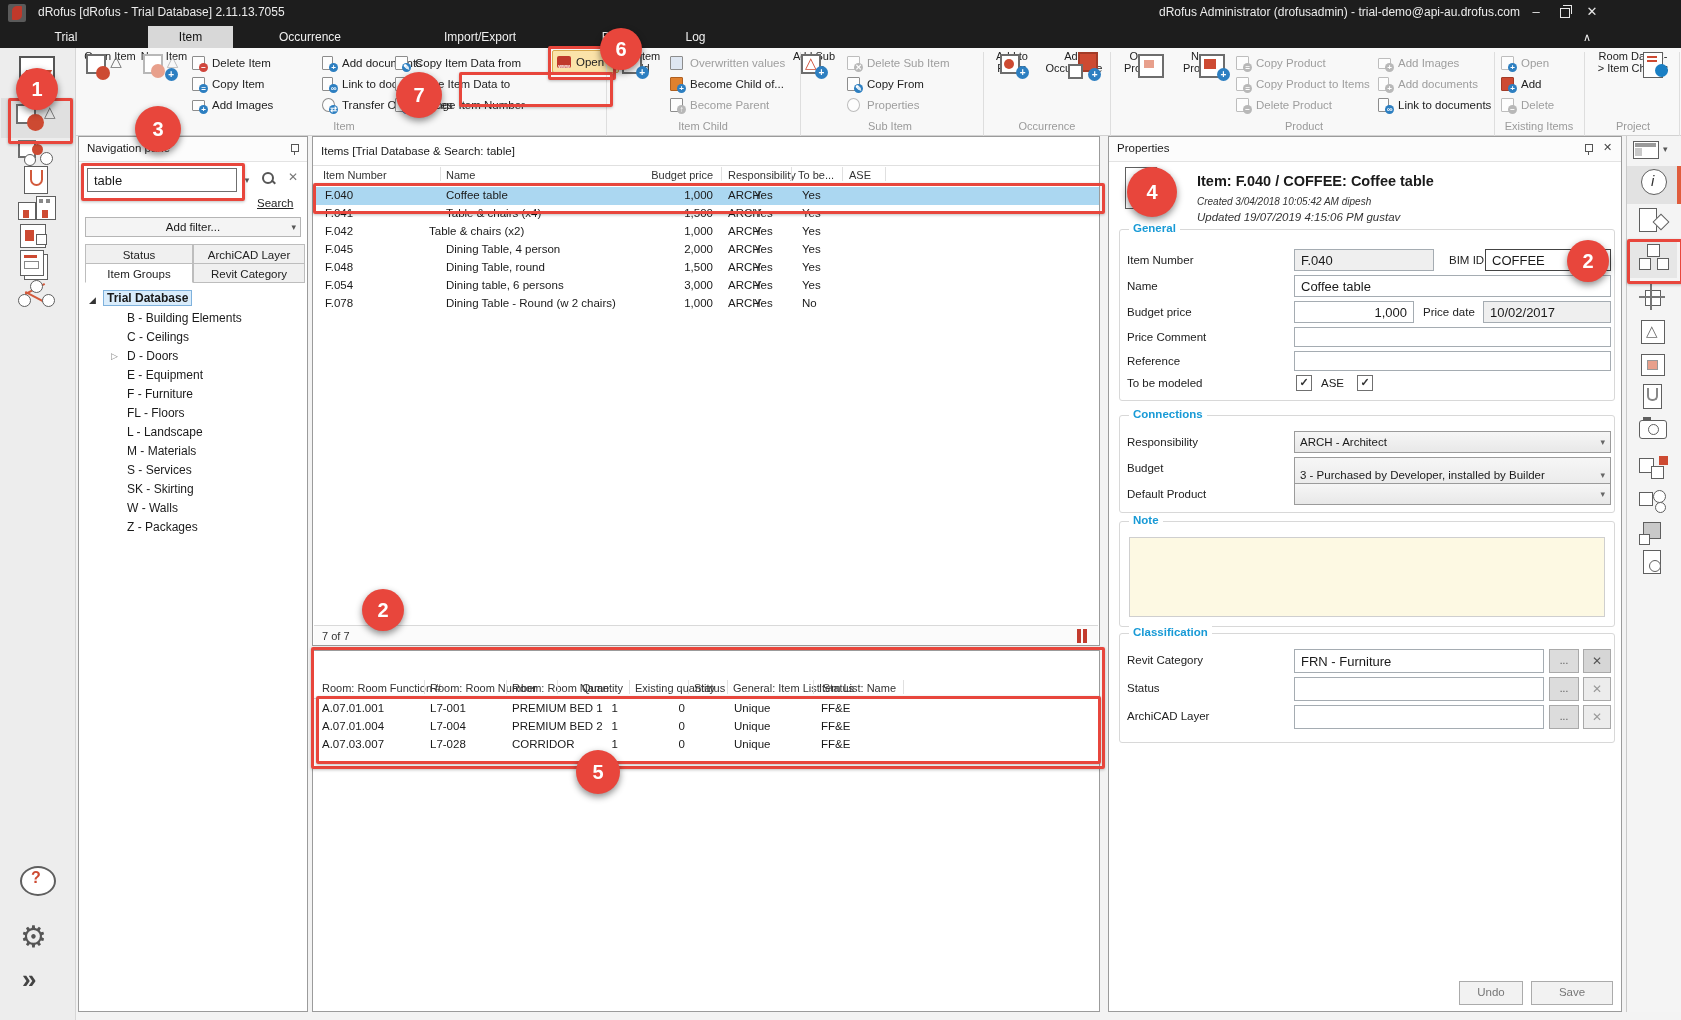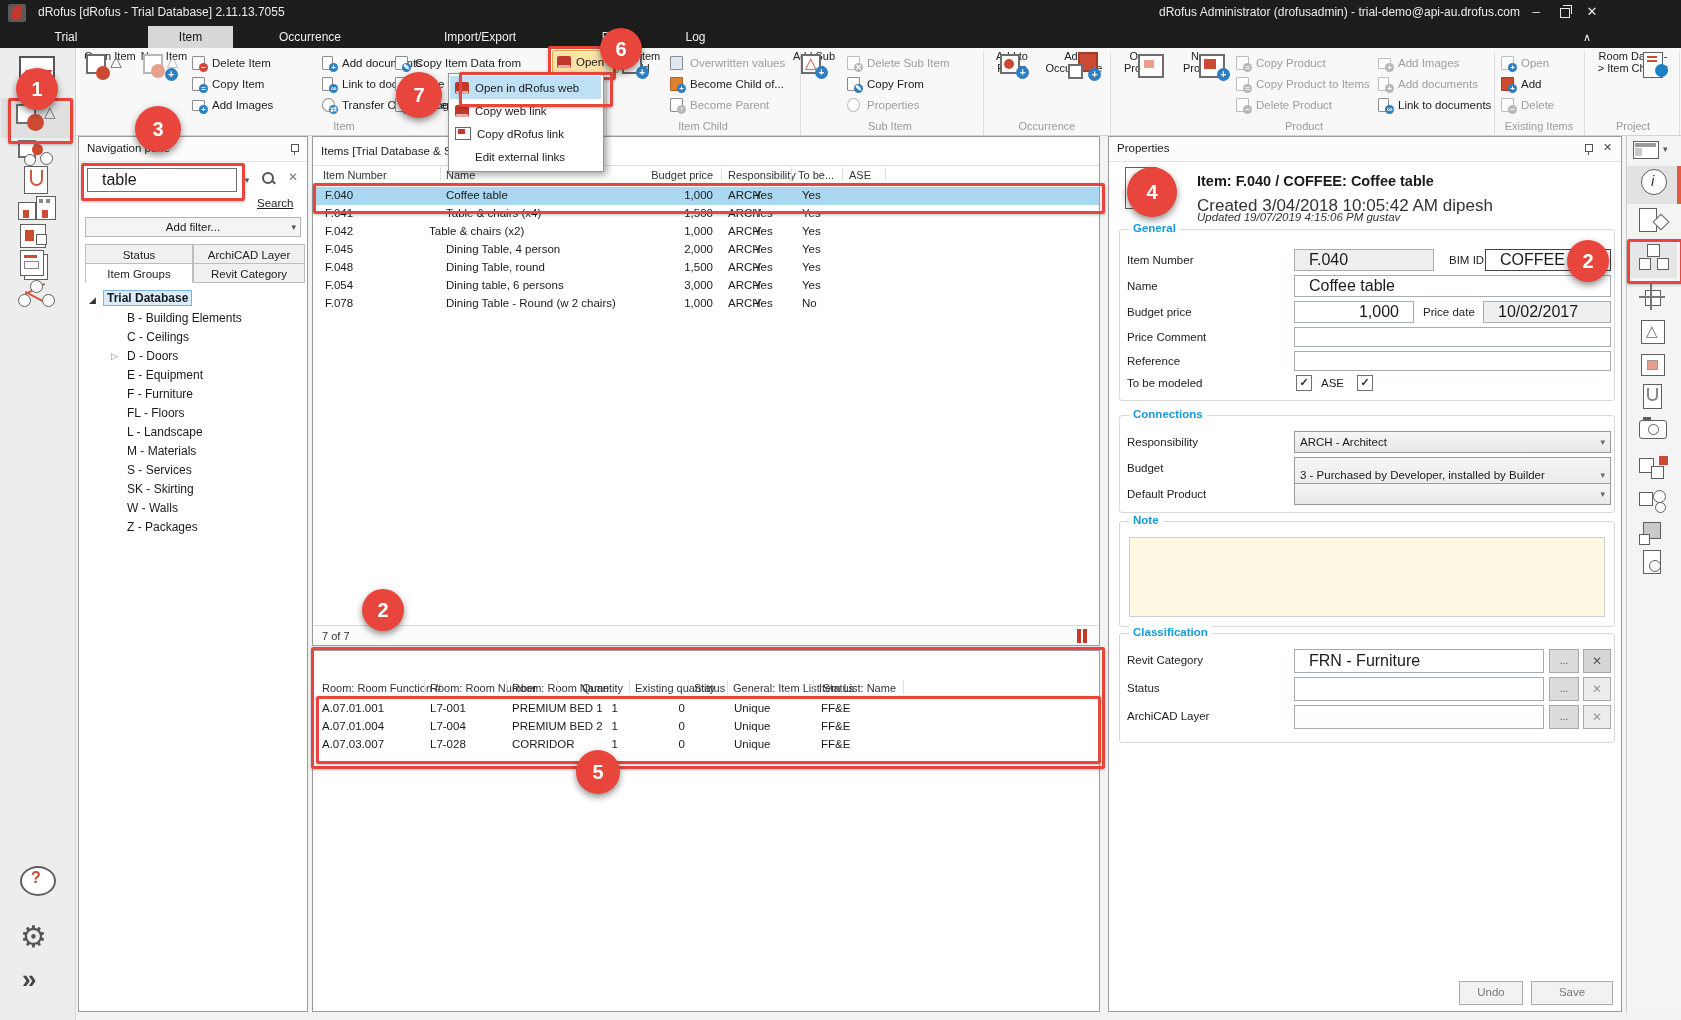--- a/index.html
+++ b/index.html
@@ -45,21 +45,21 @@
   .redcols::before,.redcols::after{content:"";position:absolute;top:0;width:4px;height:14px;background:#c33b2e}
   .redcols::before{left:0}.redcols::after{left:6px}
   
   .navtab{position:absolute;height:20px;line-height:20px;text-align:center;font-size:11.5px;background:#f0f0f0;border:1px solid #bdbdbd;box-sizing:border-box;color:#222}
   .navtab.active{background:#fff;border-bottom:1px solid #fff}
   .trow{position:absolute;font-size:12px;color:#1a1a1a;white-space:nowrap}
   
   .grp{position:absolute;border:1px solid #d8d8d8;border-radius:3px}
   .grplbl{position:absolute;font-size:11.5px;font-weight:bold;color:#189ad6;background:#fff;padding:0 4px;z-index:2}
   .plabel{position:absolute;font-size:11.5px;color:#222;white-space:nowrap}
-  .fld{position:absolute;border:1px solid #a5acb2;background:#fff;font-size:16px;display:flex;align-items:center;padding:0 14px;box-sizing:border-box;white-space:nowrap;overflow:hidden}
+  .fld{position:absolute;border:1px solid #a5acb2;background:#fff;font-size:13px;display:flex;align-items:center;padding:0 6px;box-sizing:border-box;white-space:nowrap;overflow:hidden}
   .fld.ro{background:#efefef}
   .sel{position:absolute;border:1px solid #9b9b9b;background:linear-gradient(#f6f6f6,#e8e8e8);font-size:11.5px;display:flex;align-items:center;padding:0 5px;box-sizing:border-box;white-space:nowrap;overflow:hidden}
   .sel .chv{margin-left:auto;color:#666;font-size:9px}
   .chk{position:absolute;width:14px;height:14px;border:1px solid #707070;background:#fff;font-size:11px;font-weight:bold;text-align:center;line-height:13px;color:#333}
   .sbtn{position:absolute;border:1px solid #a9a9a9;background:#e9e9e9;font-size:10px;text-align:center;color:#555;box-sizing:border-box}
   .btn{position:absolute;border:1px solid #ababab;background:#f2f2f2;font-size:11.5px;text-align:center;color:#777}
   
   .sidebar{left:0;top:48px;width:75px;height:972px;background:#ededed;border-right:1px solid #d6d6d6}
   .rtool{left:1626px;top:136px;width:55px;height:876px;background:#f4f4f4;border-left:1px solid #c9c9c9}
   .rticon{position:absolute;left:8px;width:39px;height:32px}
@@ -331,37 +331,20 @@
 
     <div class="rbig" style="left:1513px;width:90px">
       <span class="bigic" style="width:44px"><span class="pg" style="left:10px;top:2px;width:18px;height:24px"></span><span class="abs" style="left:14px;top:6px;width:10px;height:2px;background:#cd4a32"></span><span class="abs" style="left:14px;top:10px;width:10px;height:2px;background:#cd4a32"></span><span class="abs" style="left:22px;top:14px;width:13px;height:13px;border-radius:50%;background:#1a7fc4"></span></span>
       <span style="display:block">Room Data &lt;-</span>
       <span style="display:block">&gt; Item Checks</span>
     </div>
     <span class="glabel" style="left:1513px;width:90px">Project</span>
     <span class="gsep" style="left:1604px"></span>
   </div>
 
-  <div class="abs ddmenu">
-    <div class="mitem hl" style="top:2px">
-        <span class="www"></span>
-        <span>Open in dRofus web</span>
-      </div>
-    <div class="mitem" style="top:25px">
-        <span class="www"></span>
-        <span>Copy web link</span>
-      </div>
-    <div class="mitem" style="top:48px">
-        <span class="scr"></span>
-        <span>Copy dRofus link</span>
-      </div>
-    <div class="mitem" style="top:71px;padding-left:25px">
-        <span>Edit external links</span>
-      </div>
-  </div>
 
   <div class="abs sidebar">
     <div class="abs" style="left:17px;top:6px;width:40px;height:32px">
       <span class="abs" style="left:2px;top:2px;width:32px;height:22px;border:2.5px solid #555;border-bottom:none;background:#fff"></span>
       <span class="abs" style="left:6px;top:16px;width:26px;height:11px;background:#cd4a32;transform:skewX(-30deg)"></span>
     </div>
     <div class="abs" style="left:1px;top:50px;width:73px;height:40px;background:#e0e0e0"></div>
     <div class="abs" style="left:16px;top:54px;width:44px;height:32px">
       <span class="cubeo" style="left:0;top:2px"></span>
       <span class="tri" style="left:28px;top:2px">△</span>
@@ -581,21 +564,21 @@
   </div>
 
   <div class="abs panel" style="left:1108px;top:136px;width:514px;height:876px;background:#fff">
     <div class="abs" style="left:0;top:0;width:512px;height:24px;border-bottom:1px solid #e3e3e3;background:#fcfcfc">
       <span class="abs" style="left:8px;top:5px;font-size:11.5px">Properties</span>
       <span class="pin abs" style="left:474px;top:6px"></span>
       <span class="abs" style="left:494px;top:4px;font-size:11px;color:#444">✕</span>
     </div>
     <div class="pg abs" style="left:16px;top:30px;width:30px;height:40px"></div>
     <div class="abs" style="left:88px;top:36px;font-size:14.5px;font-weight:bold">Item: F.040 / COFFEE: Coffee table</div>
-    <div class="abs" style="left:88px;top:59px;font-size:17px;color:#333">Created 3/04/2018 10:05:42 AM dipesh</div>
+    <div class="abs" style="left:88px;top:59px;font-size:10px;font-style:italic;color:#333">Created 3/04/2018 10:05:42 AM dipesh</div>
     <div class="abs" style="left:88px;top:74px;font-size:11.5px;font-style:italic;color:#333">Updated 19/07/2019 4:15:06 PM gustav</div>
 
     <div class="grp" style="left:10px;top:92px;width:494px;height:170px"></div>
     <span class="grplbl" style="left:20px;top:85px">General</span>
     <span class="plabel" style="left:18px;top:117px">Item Number</span>
     <div class="fld ro" style="left:185px;top:112px;width:140px;height:22px">
         <span>F.040</span>
       </div>
     <span class="plabel" style="left:340px;top:117px">BIM ID</span>
     <div class="fld" style="left:376px;top:112px;width:126px;height:22px;border-color:#444">

